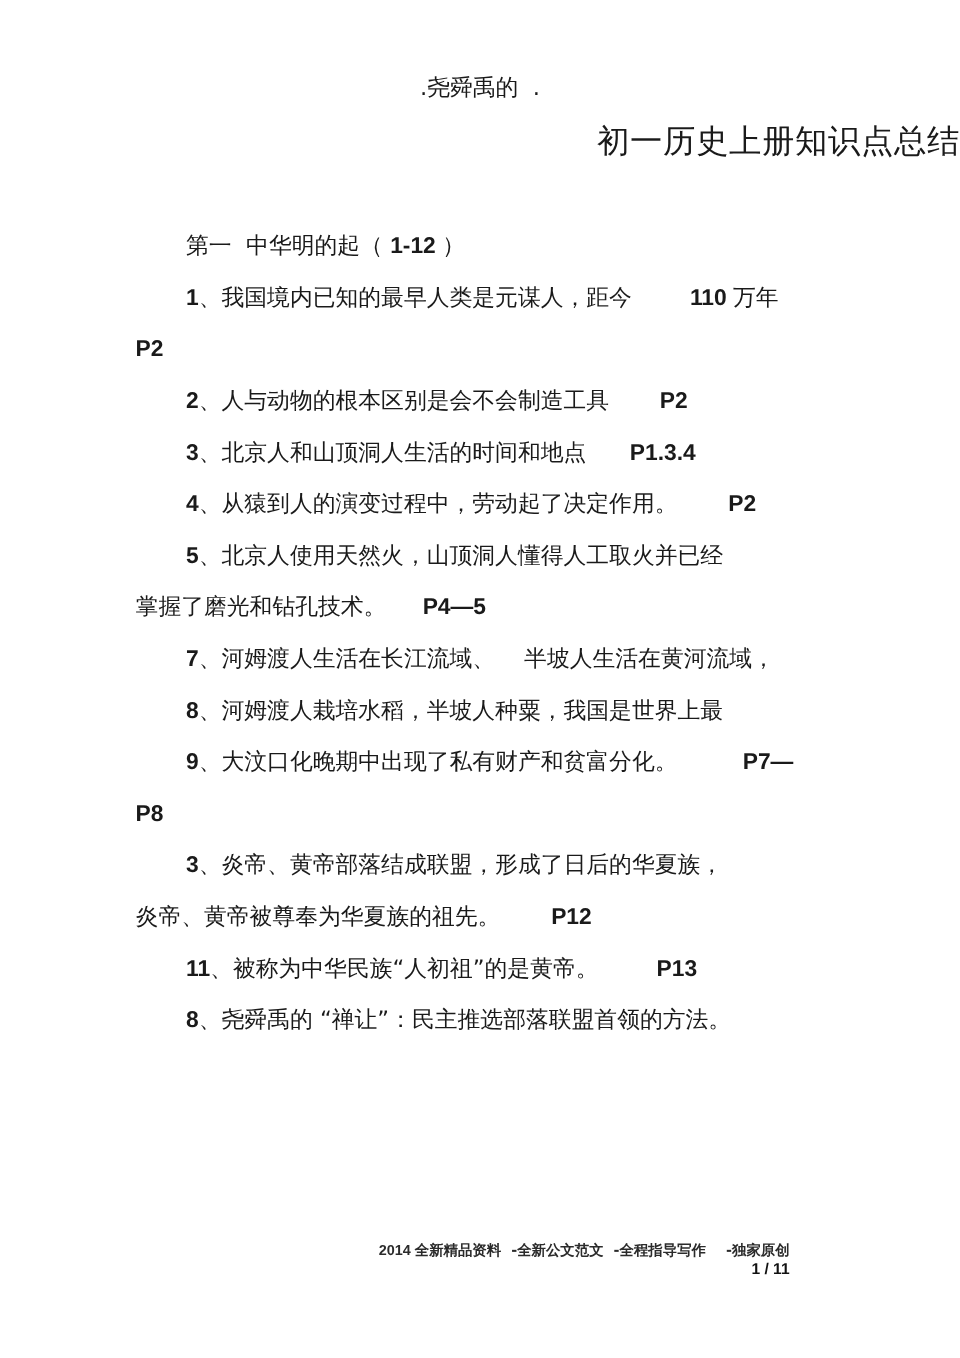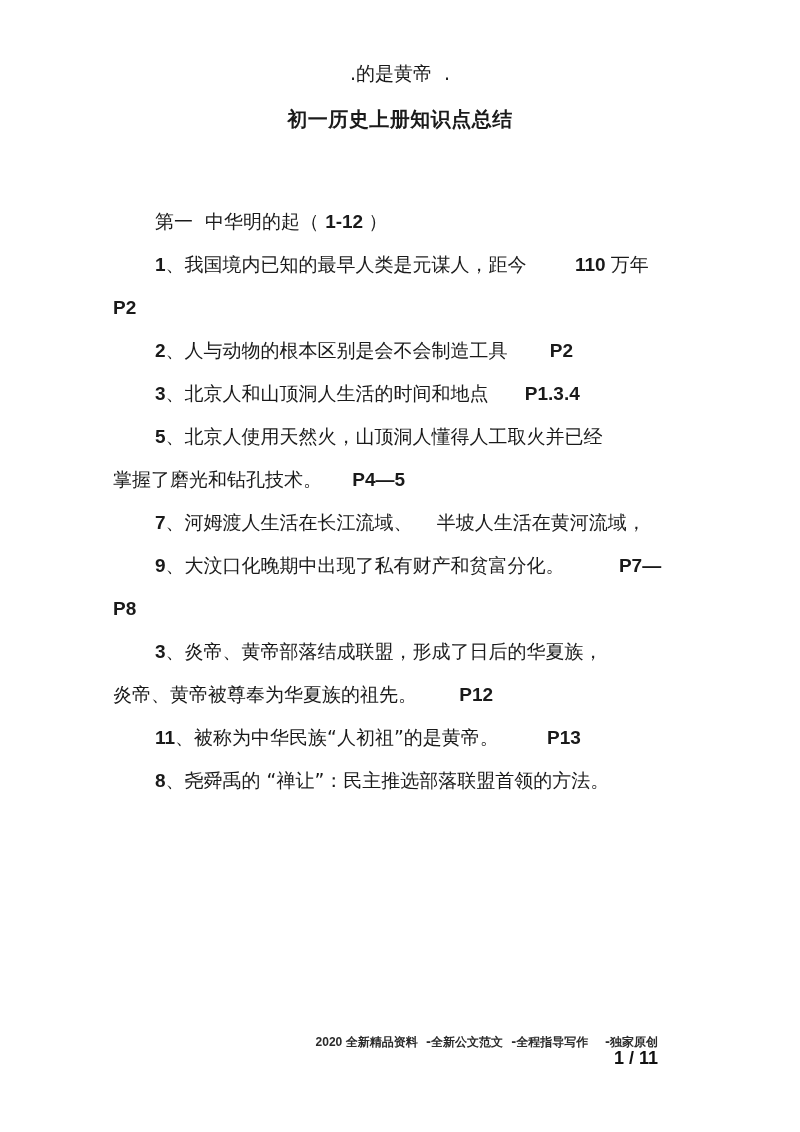--- a/index.html
+++ b/index.html
@@ -20,30 +20,30 @@
     text-align: center;
     font-size: 19px;
     line-height: 24px;
     white-space: pre;
   }
   .doc-title {
     position: absolute;
     top: 102px;
     left: 0;
     width: 100%;
-    text-align: center;
-    font-size: 20px;
+    text-align: right;
+    font-size: 27px;
     line-height: 34px;
-    font-weight: 700;
+    font-weight: 400;
     letter-spacing: 0.5px;
     white-space: pre;
   }
   .doc-body {
     position: absolute;
-    top: 200px;
+    top: 184px;
     left: 113px;
     width: 600px;
     font-size: 19px;
   }
   .line {
     line-height: 42px;
     white-space: pre;
   }
   .line.indent { padding-left: 42px; }
   .lat {
@@ -58,47 +58,49 @@
     text-align: right;
     color: #2b2b2b;
   }
   .footer-info {
     font-size: 12px;
     font-weight: 700;
     line-height: 16px;
     white-space: pre;
   }
   .page-number {
-    font-size: 18px;
+    font-size: 13px;
     font-weight: 700;
     line-height: 16px;
     color: #111111;
     white-space: pre;
   }
 </style>
 </head>
 <body>
 
-<div class="header-note latinize">.的是黄帝  .</div>
+<div class="header-note latinize">.尧舜禹的  .</div>
 
 <div class="doc-title">初一历史上册知识点总结</div>
 
 <div class="doc-body">
     <div class="line latinize indent">第一  中华明的起（ <span class="lat">1-12 </span>）</div>
     <div class="line latinize indent"><span class="lat">1</span>、我国境内已知的最早人类是元谋人，距今        <span class="lat">110 </span>万年</div>
     <div class="line latinize"><span class="lat">P2</span></div>
     <div class="line latinize indent"><span class="lat">2</span>、人与动物的根本区别是会不会制造工具       <span class="lat">P2</span></div>
     <div class="line latinize indent"><span class="lat">3</span>、北京人和山顶洞人生活的时间和地点      <span class="lat">P1.3.4</span></div>
+    <div class="line latinize indent"><span class="lat">4</span>、从猿到人的演变过程中，劳动起了决定作用。       <span class="lat">P2</span></div>
     <div class="line latinize indent"><span class="lat">5</span>、北京人使用天然火，山顶洞人懂得人工取火并已经</div>
     <div class="line latinize">掌握了磨光和钻孔技术。     <span class="lat">P4—5</span></div>
     <div class="line latinize indent"><span class="lat">7</span>、河姆渡人生活在长江流域、    半坡人生活在黄河流域，</div>
+    <div class="line latinize indent"><span class="lat">8</span>、河姆渡人栽培水稻，半坡人种粟，我国是世界上最</div>
     <div class="line latinize indent"><span class="lat">9</span>、大汶口化晚期中出现了私有财产和贫富分化。         <span class="lat">P7—</span></div>
     <div class="line latinize"><span class="lat">P8</span></div>
     <div class="line latinize indent"><span class="lat">3</span>、炎帝、黄帝部落结成联盟，形成了日后的华夏族，</div>
     <div class="line latinize">炎帝、黄帝被尊奉为华夏族的祖先。       <span class="lat">P12</span></div>
     <div class="line latinize indent"><span class="lat">11</span>、被称为中华民族“人初祖”的是黄帝。        <span class="lat">P13</span></div>
     <div class="line latinize indent"><span class="lat">8</span>、尧舜禹的 “禅让”：民主推选部落联盟首领的方法。</div>
   </div>
 
 <div class="footer">
-  <div class="footer-info latinize"><span class="lat">2020 </span>全新精品资料  -全新公文范文  -全程指导写作    -独家原创</div>
+  <div class="footer-info latinize"><span class="lat">2014 </span>全新精品资料  -全新公文范文  -全程指导写作    -独家原创</div>
   <div class="page-number latinize"><span class="lat">1 / 11</span></div>
 </div>
 
 </body></html>

